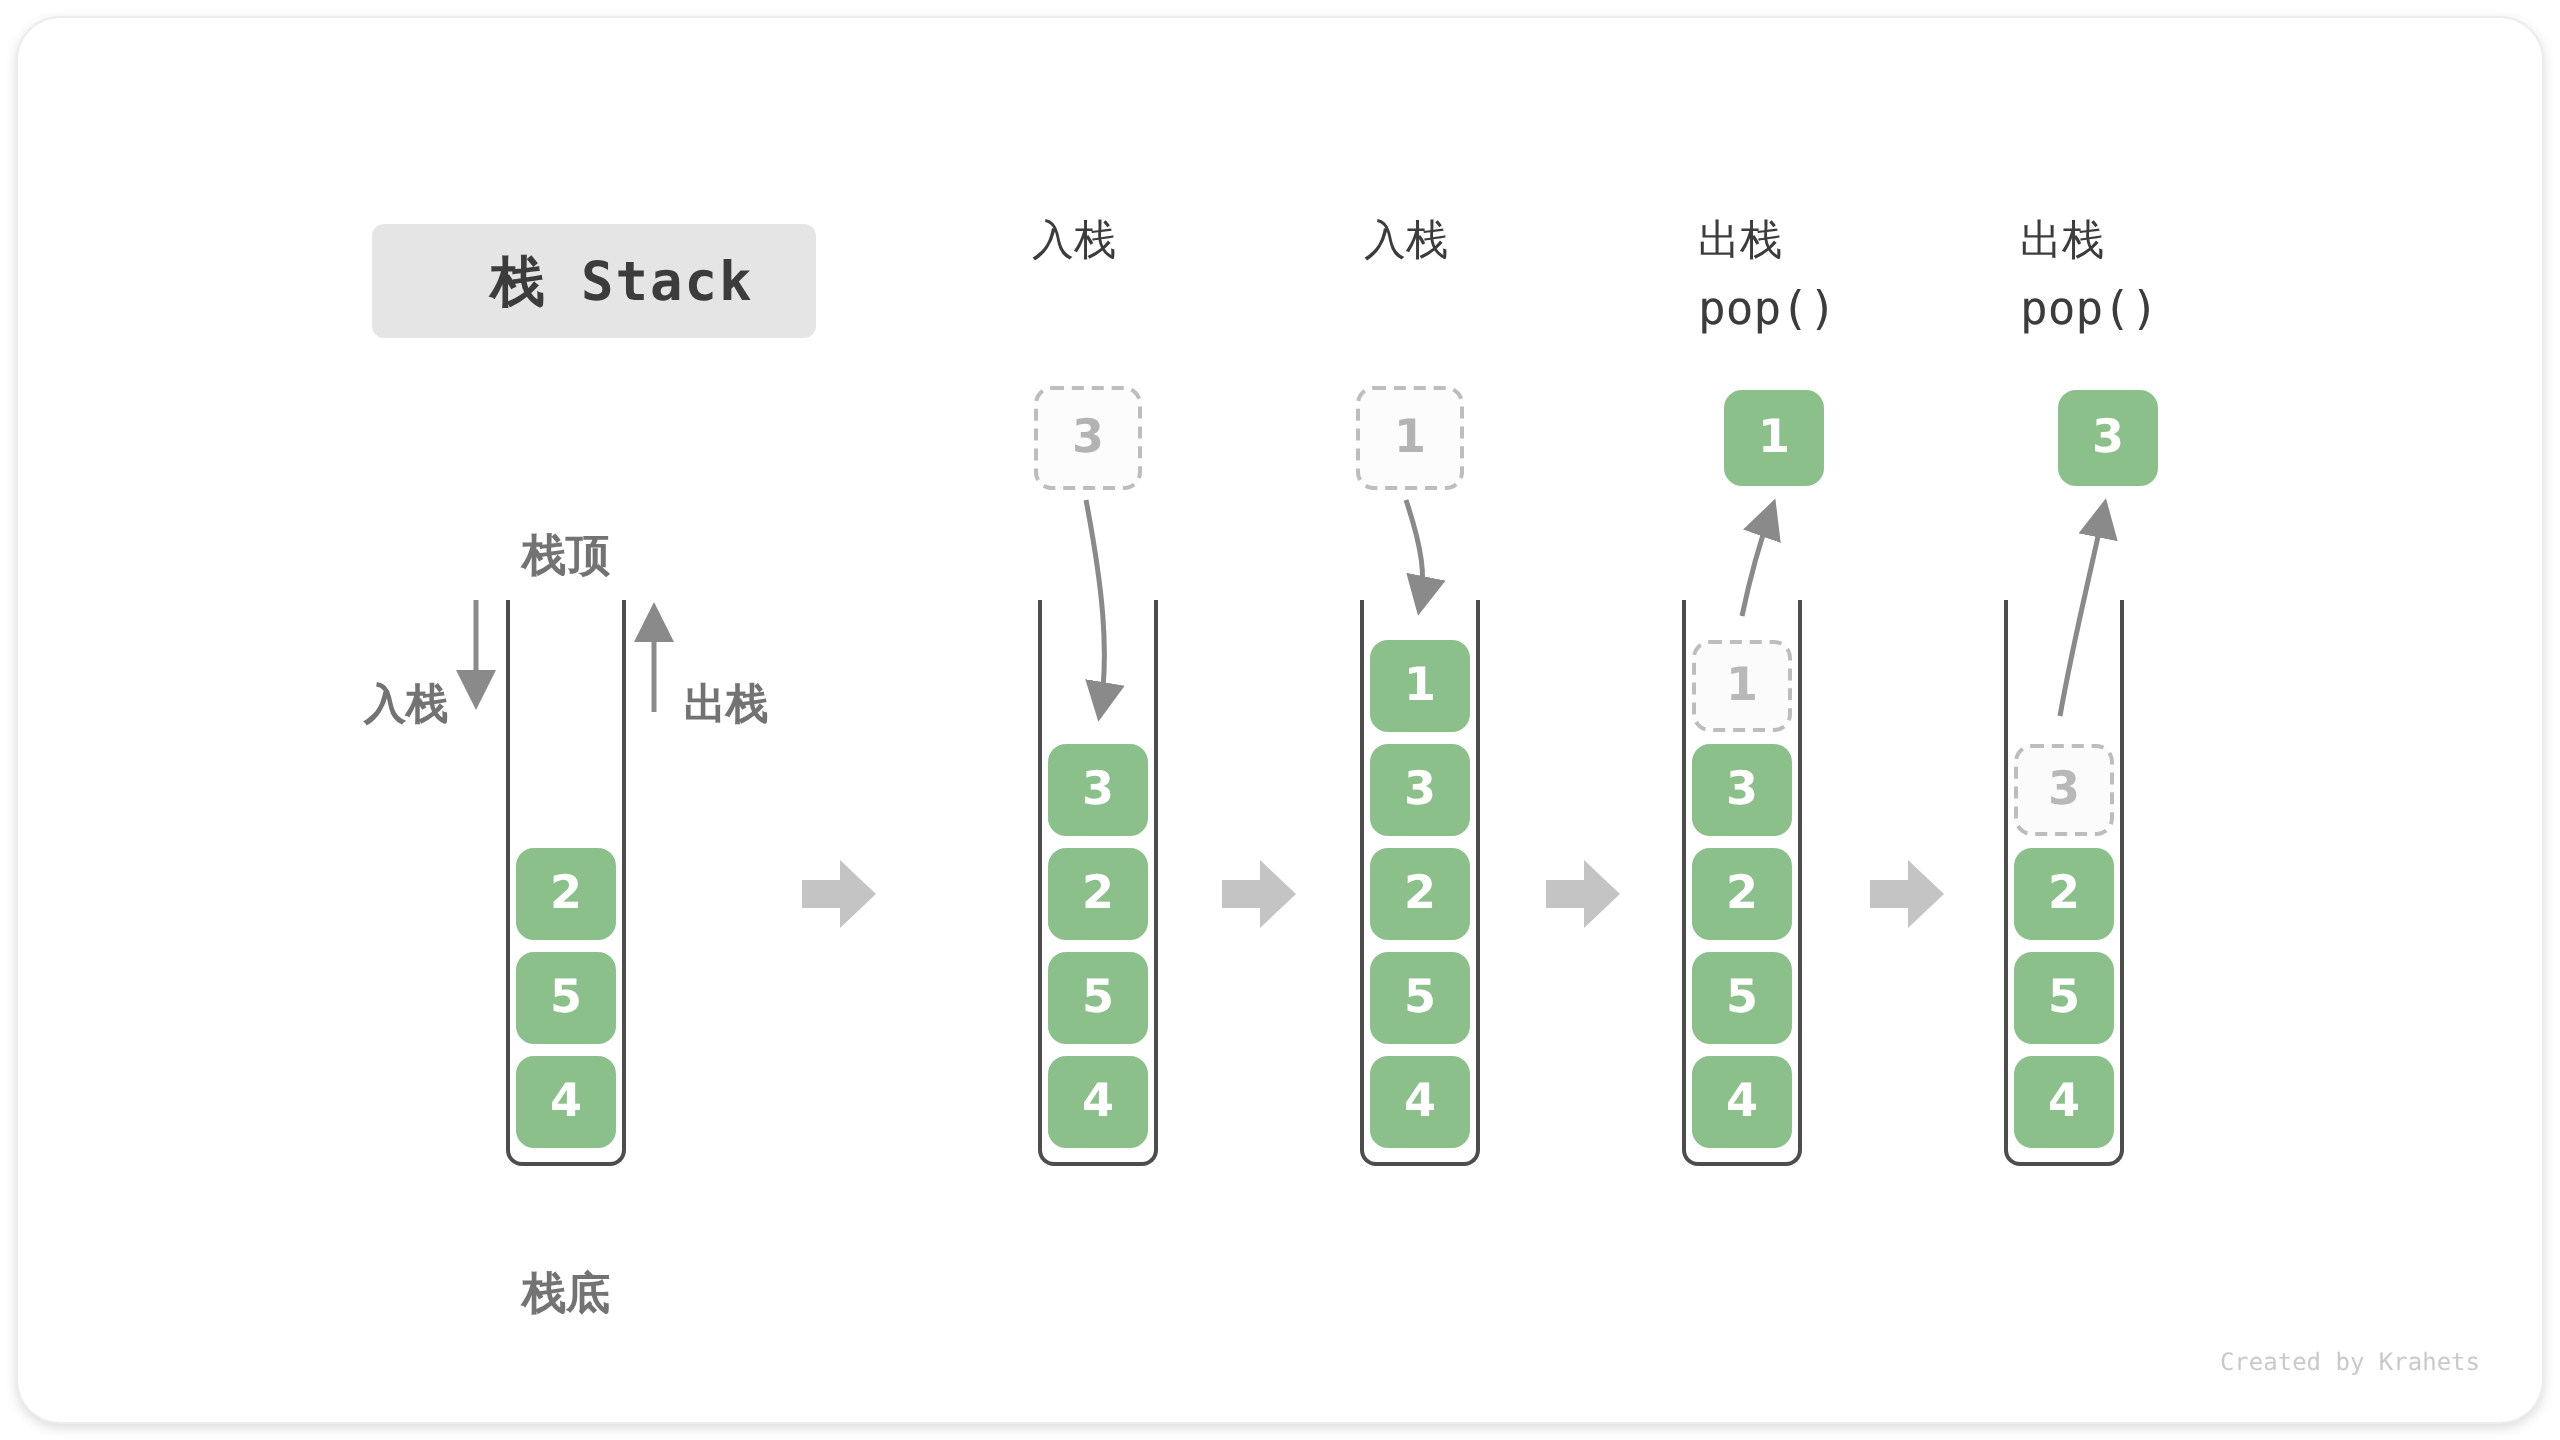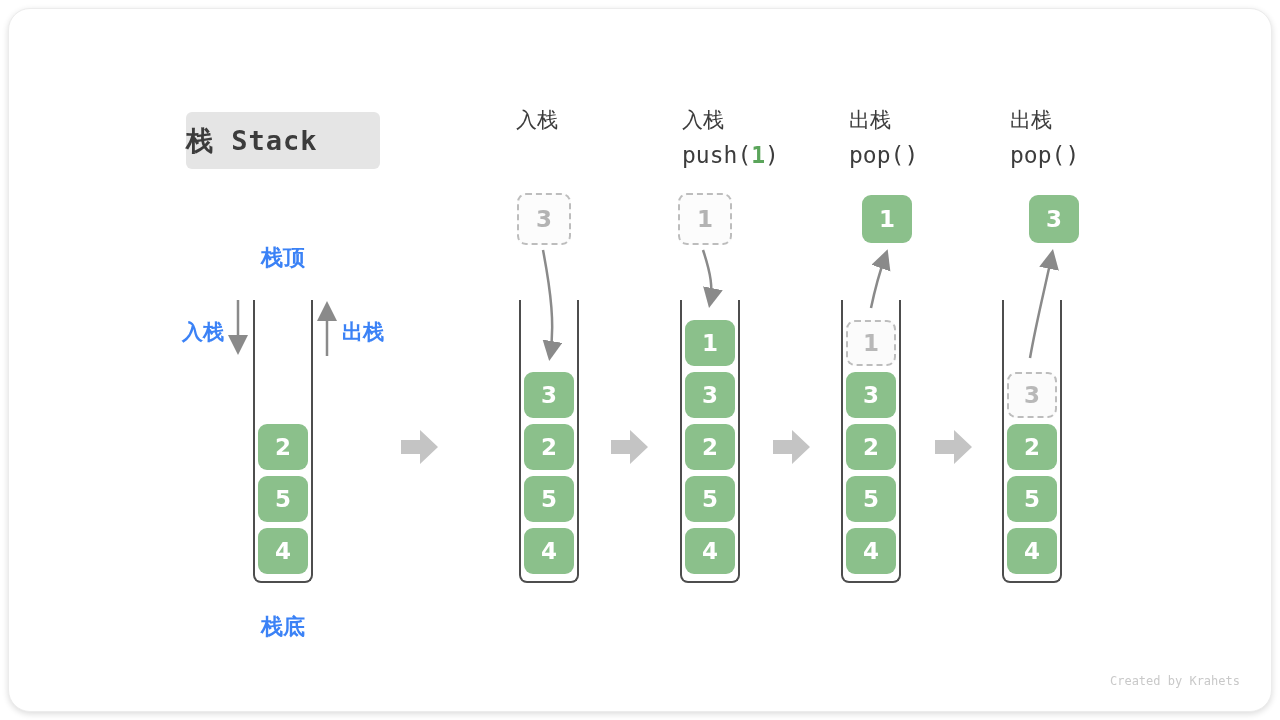--- a/index.html
+++ b/index.html
@@ -4,21 +4,21 @@
 <style>
   html,body{margin:0;padding:0;background:#ffffff;}
   body{width:1280px;height:720px;position:relative;overflow:hidden;
        font-family:"DejaVu Sans","Liberation Sans",sans-serif;}
   .card{position:absolute;left:8px;top:8px;right:8px;bottom:8px;background:#ffffff;
         border-radius:22px;border:1px solid #ececec;
         box-shadow:0 2px 6px rgba(0,0,0,0.14);}
   
   .title-box{position:absolute;left:186px;top:112px;width:194px;height:57px;
              background:#e5e5e5;border-radius:6px;display:flex;align-items:center;
-             justify-content:flex-start;}
+             justify-content:center;padding-left:28px;}
   .title-box span{font-family:"DejaVu Sans Mono","Liberation Mono",monospace;
                   font-size:27px;font-weight:700;color:#3c3c3c;letter-spacing:1px;}
   
   .op{position:absolute;top:106px;width:160px;}
   .op .cn{font-size:21px;color:#3c3c3c;font-weight:500;line-height:28px;}
   .op .code{font-family:"DejaVu Sans Mono","Liberation Mono",monospace;
             font-size:23px;color:#3c3c3c;line-height:30px;margin-top:6px;}
   .op .code .arg{color:#5ba55b;font-weight:700;}
   .op2{left:516px;} .op3{left:682px;} .op4{left:849px;} .op5{left:1010px;}
   
@@ -33,21 +33,21 @@
   .stack{position:absolute;top:300px;width:60px;height:283px;
          border-left:2px solid #4d4d4d;border-right:2px solid #4d4d4d;
          border-bottom:2px solid #4d4d4d;border-radius:0 0 8px 8px;box-sizing:border-box;}
   .s1{left:253px;} .s2{left:519px;} .s3{left:680px;} .s4{left:841px;} .s5{left:1002px;}
   .cell{position:absolute;left:3px;width:50px;height:46px;border-radius:9px;
         background:#8bc08b;color:#ffffff;display:flex;align-items:center;
         justify-content:center;font-size:23px;font-weight:600;box-sizing:border-box;}
   .cell.ghost{background:#fbfbfb;border:2px dashed #bdbdbd;color:#b8b8b8;}
   .r1{top:20px;} .r2{top:72px;} .r3{top:124px;} .r4{top:176px;} .r5{top:228px;}
   
-  .lbl{position:absolute;color:#3b82f6;font-weight:700;font-size:22px;text-align:center;}
+  .lbl{position:absolute;color:#737373;font-weight:700;font-size:22px;text-align:center;margin-top:20px;}
   .lbl-top{left:233px;top:243px;width:100px;}
   .lbl-bottom{left:233px;top:612px;width:100px;font-family:Liberation Serif, serif;}
   .lbl-push{left:144px;top:318px;width:80px;text-align:right;font-size:21px;}
   .lbl-pop{left:342px;top:318px;width:80px;text-align:left;font-size:21px;}
   
   svg.overlay{position:absolute;left:0;top:0;width:1280px;height:720px;pointer-events:none;}
   
   .watermark{position:absolute;right:40px;top:674px;
              font-family:"DejaVu Sans Mono","Liberation Mono",monospace;
              font-size:12px;color:#c9c9c9;}
@@ -59,21 +59,20 @@
 
 <div class="title-box">
   <span>栈 Stack</span>
 </div>
 
 <div class="op op2">
   <div class="cn">入栈</div>
 </div>
 <div class="op op3">
   <div class="cn">入栈</div>
-  <div class="code"><span>push(</span><span class="arg">1</span><span>)</span></div>
 </div>
 <div class="op op4">
   <div class="cn">出栈</div>
   <div class="code">pop()</div>
 </div>
 <div class="op op5">
   <div class="cn">出栈</div>
   <div class="code">pop()</div>
 </div>
 

